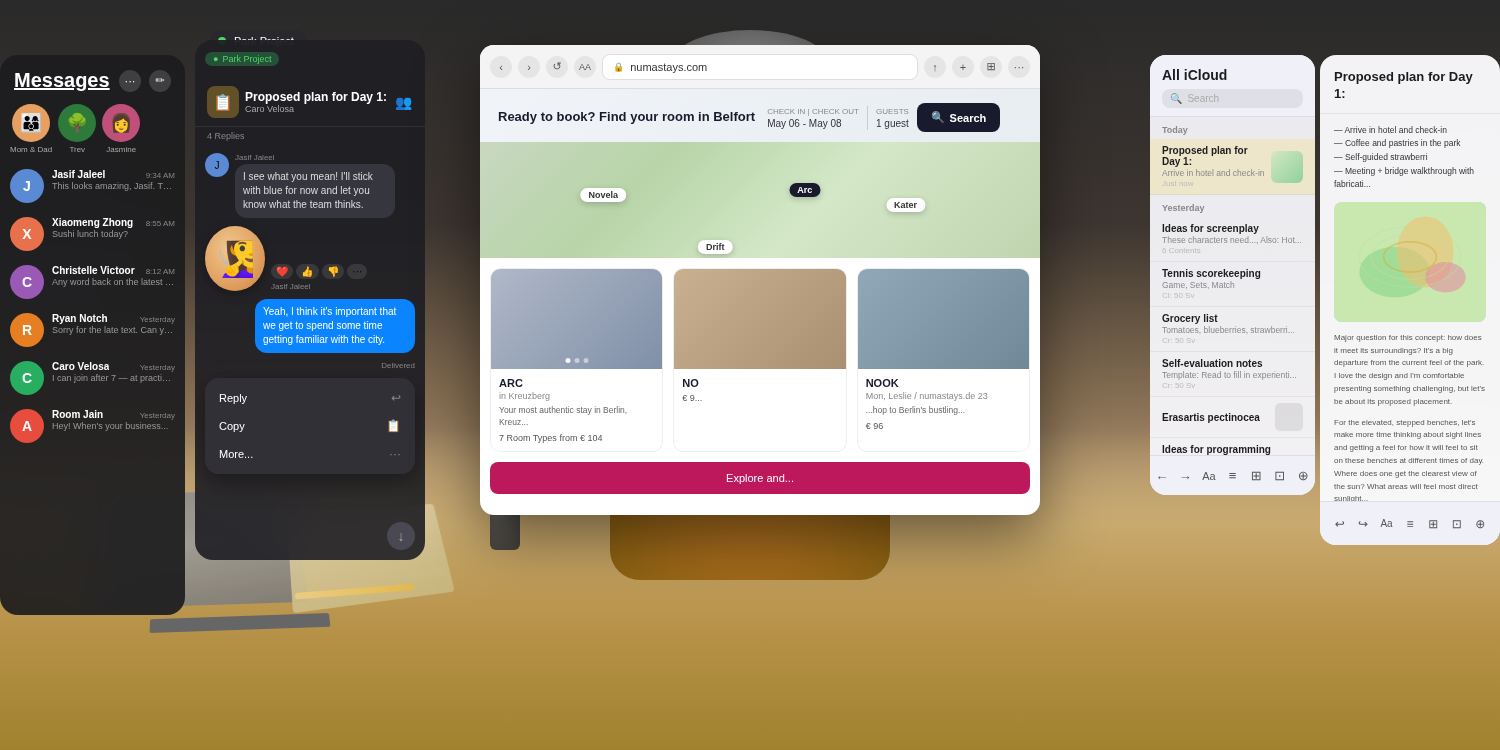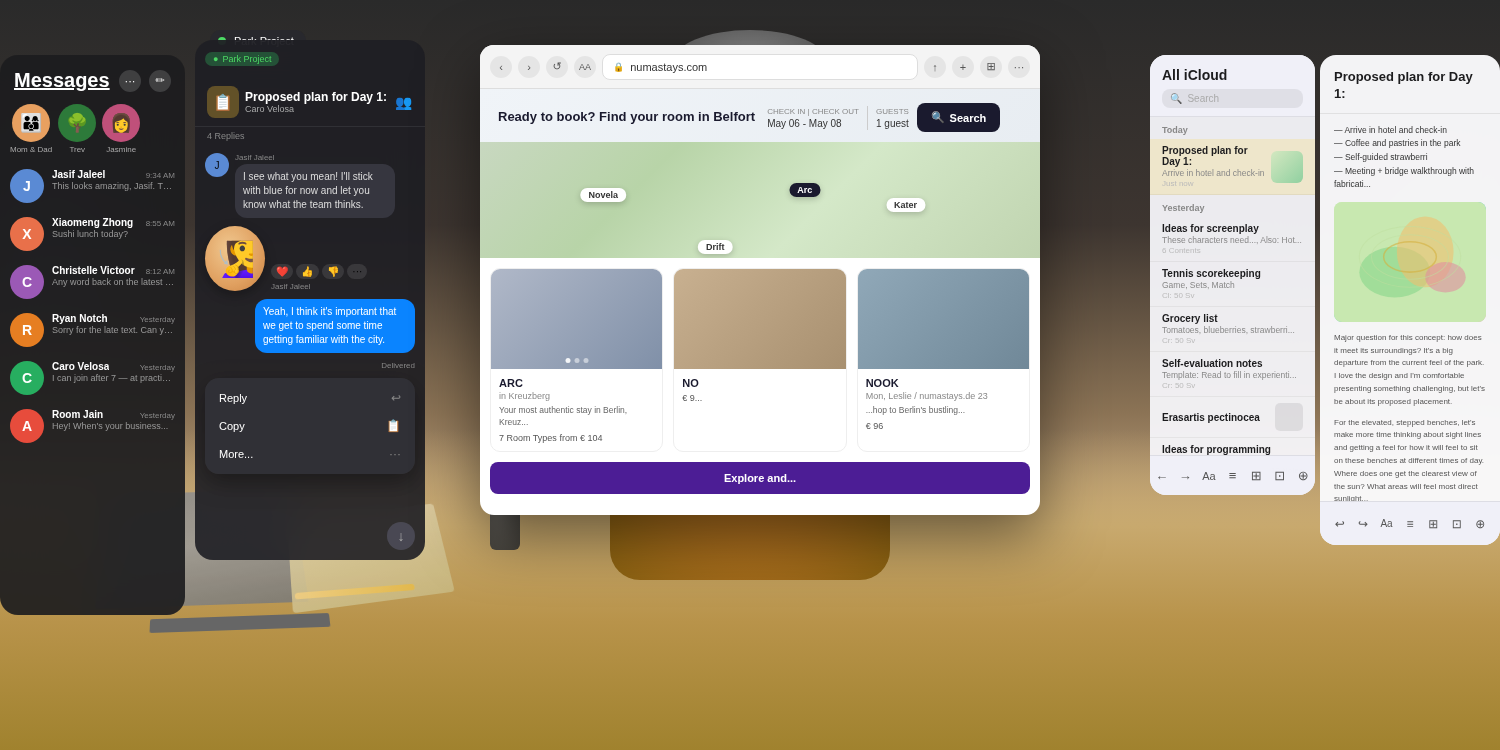--- a/index.html
+++ b/index.html
@@ -478,26 +478,26 @@
       line-height: 1.4;
     }
 
     .hotel-price {
       font-size: 9px;
       color: #555;
       margin-top: 4px;
     }
 
     .explore-btn {
-      background: #4c1d95;
+      background: #be185d;
       color: #fff;
       text-align: center;
       padding: 10px;
       font-size: 11px;
-      font-weight: 700;
+      font-weight: 400;
       cursor: pointer;
       margin: 0 10px 10px;
       border-radius: 8px;
     }
 
     
     .icloud-panel {
       position: absolute;
       right: 185px;
       top: 55px;

